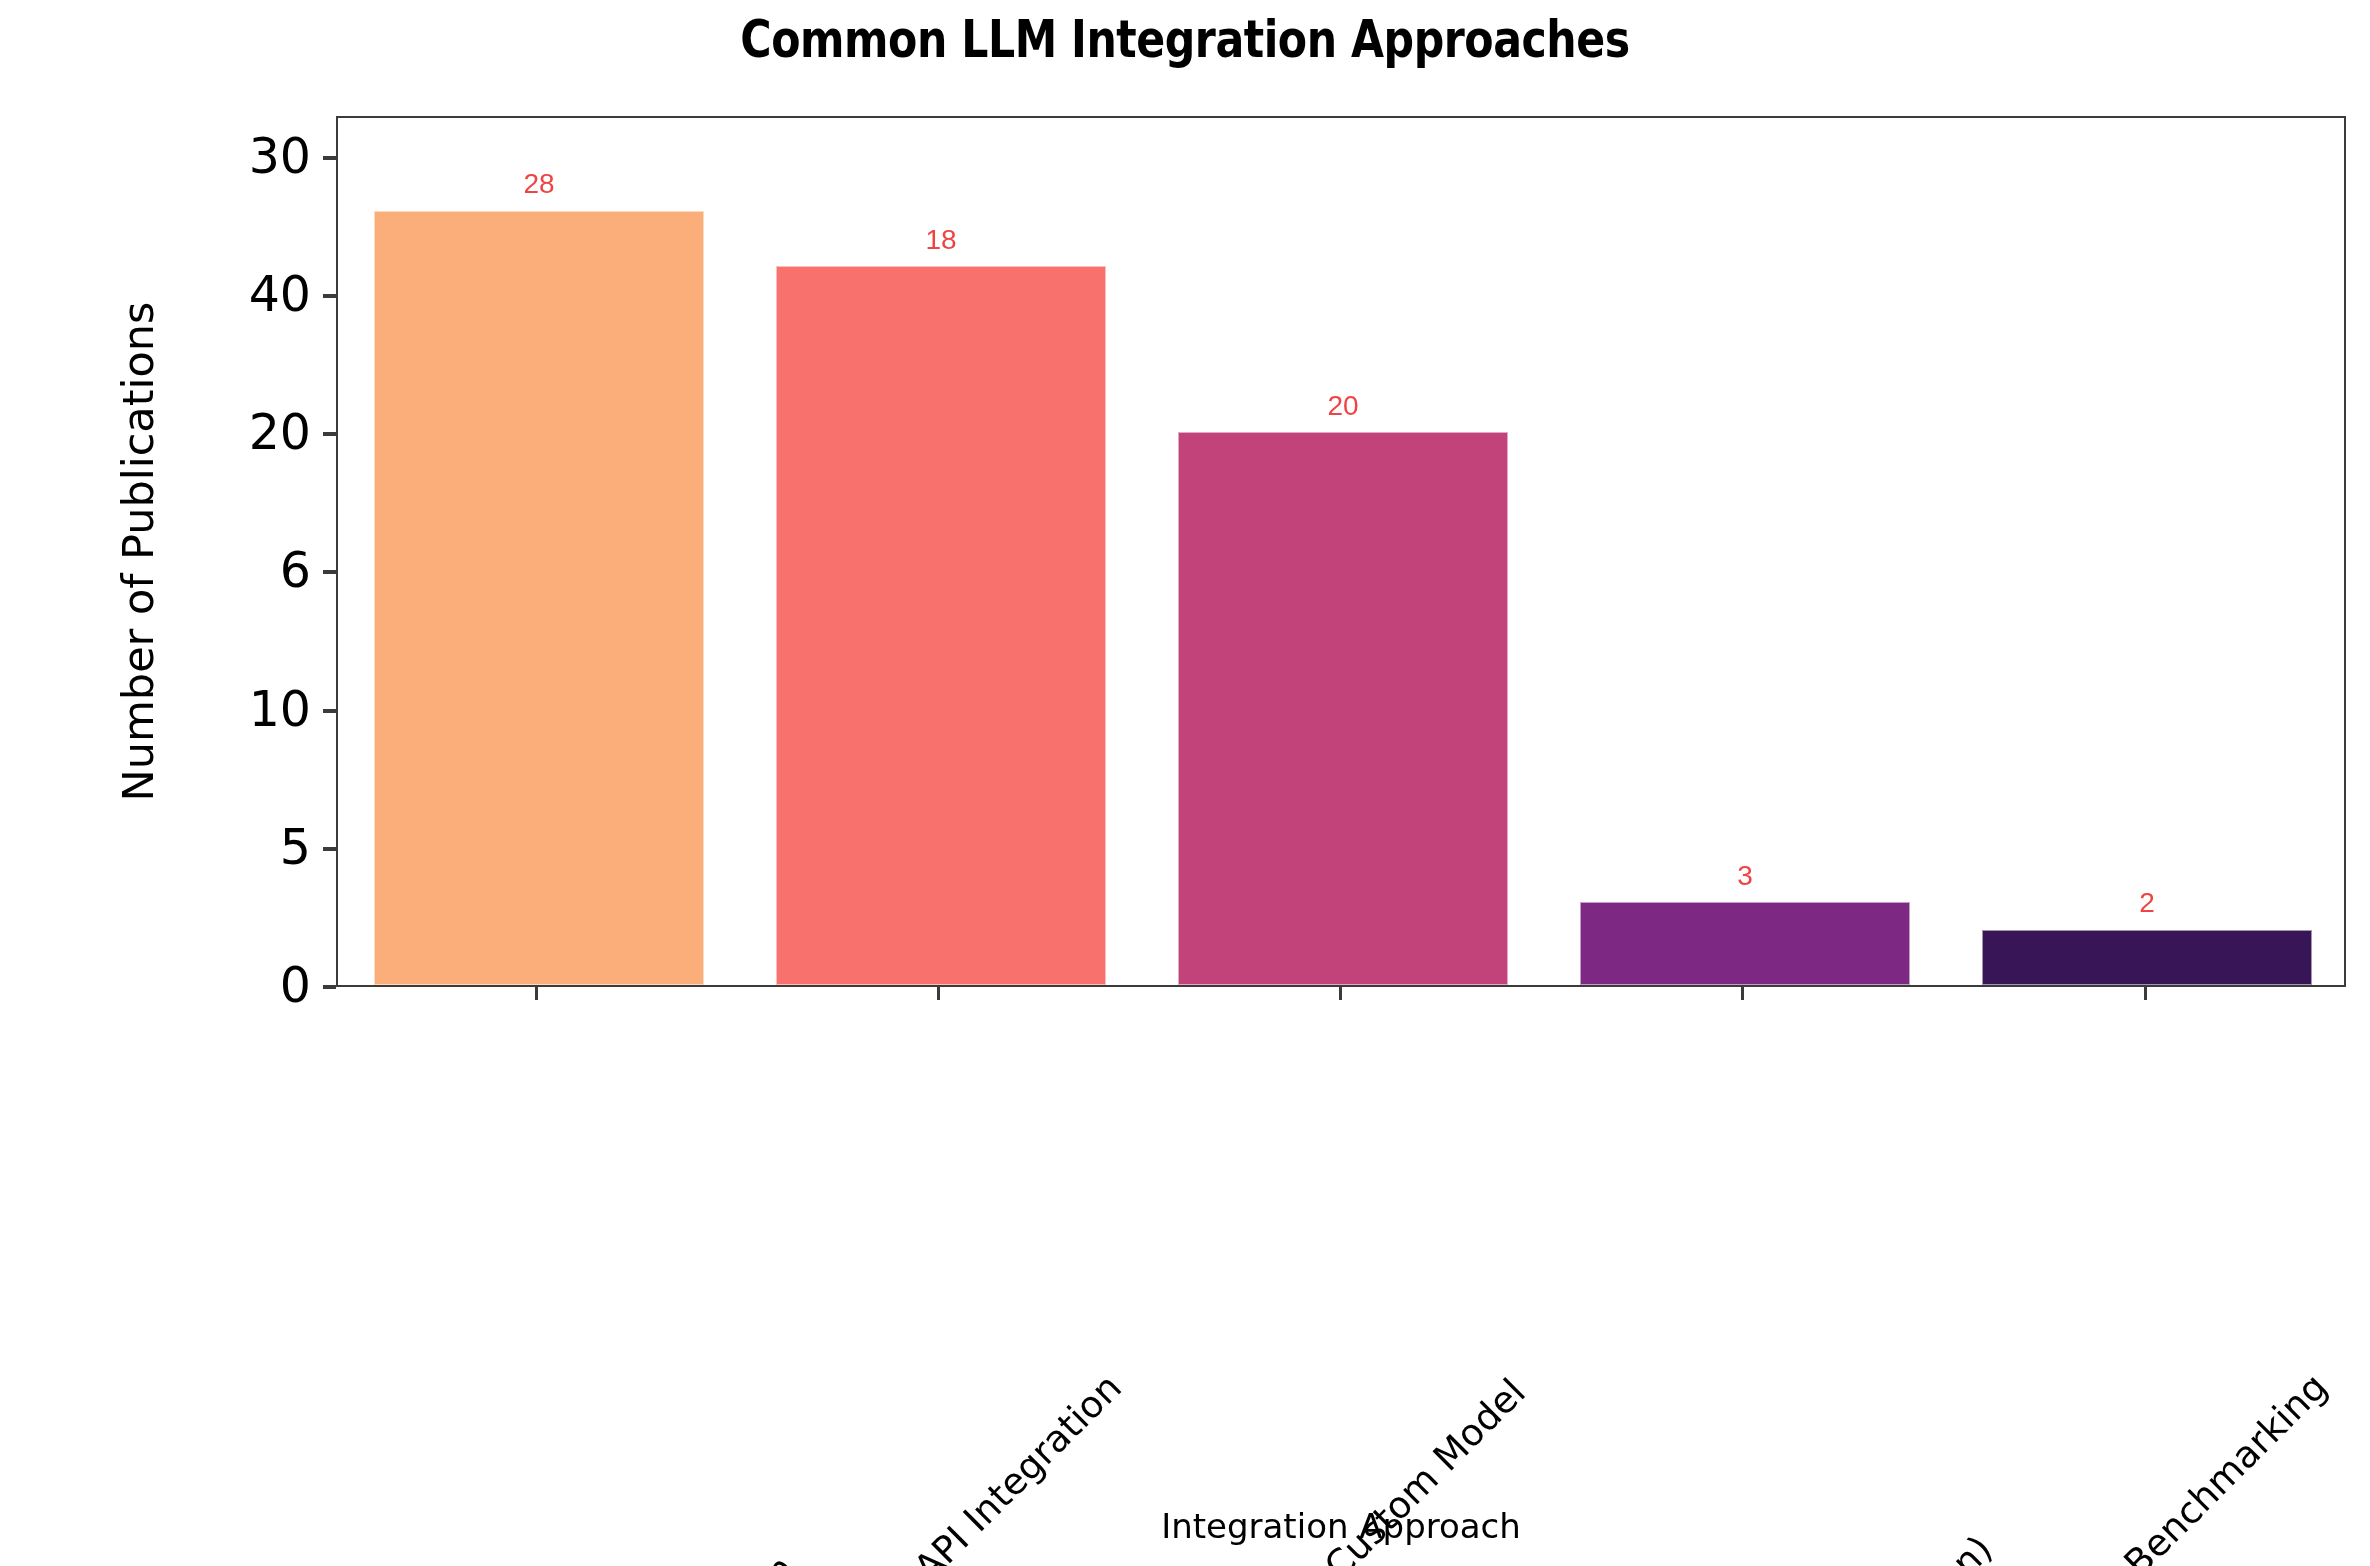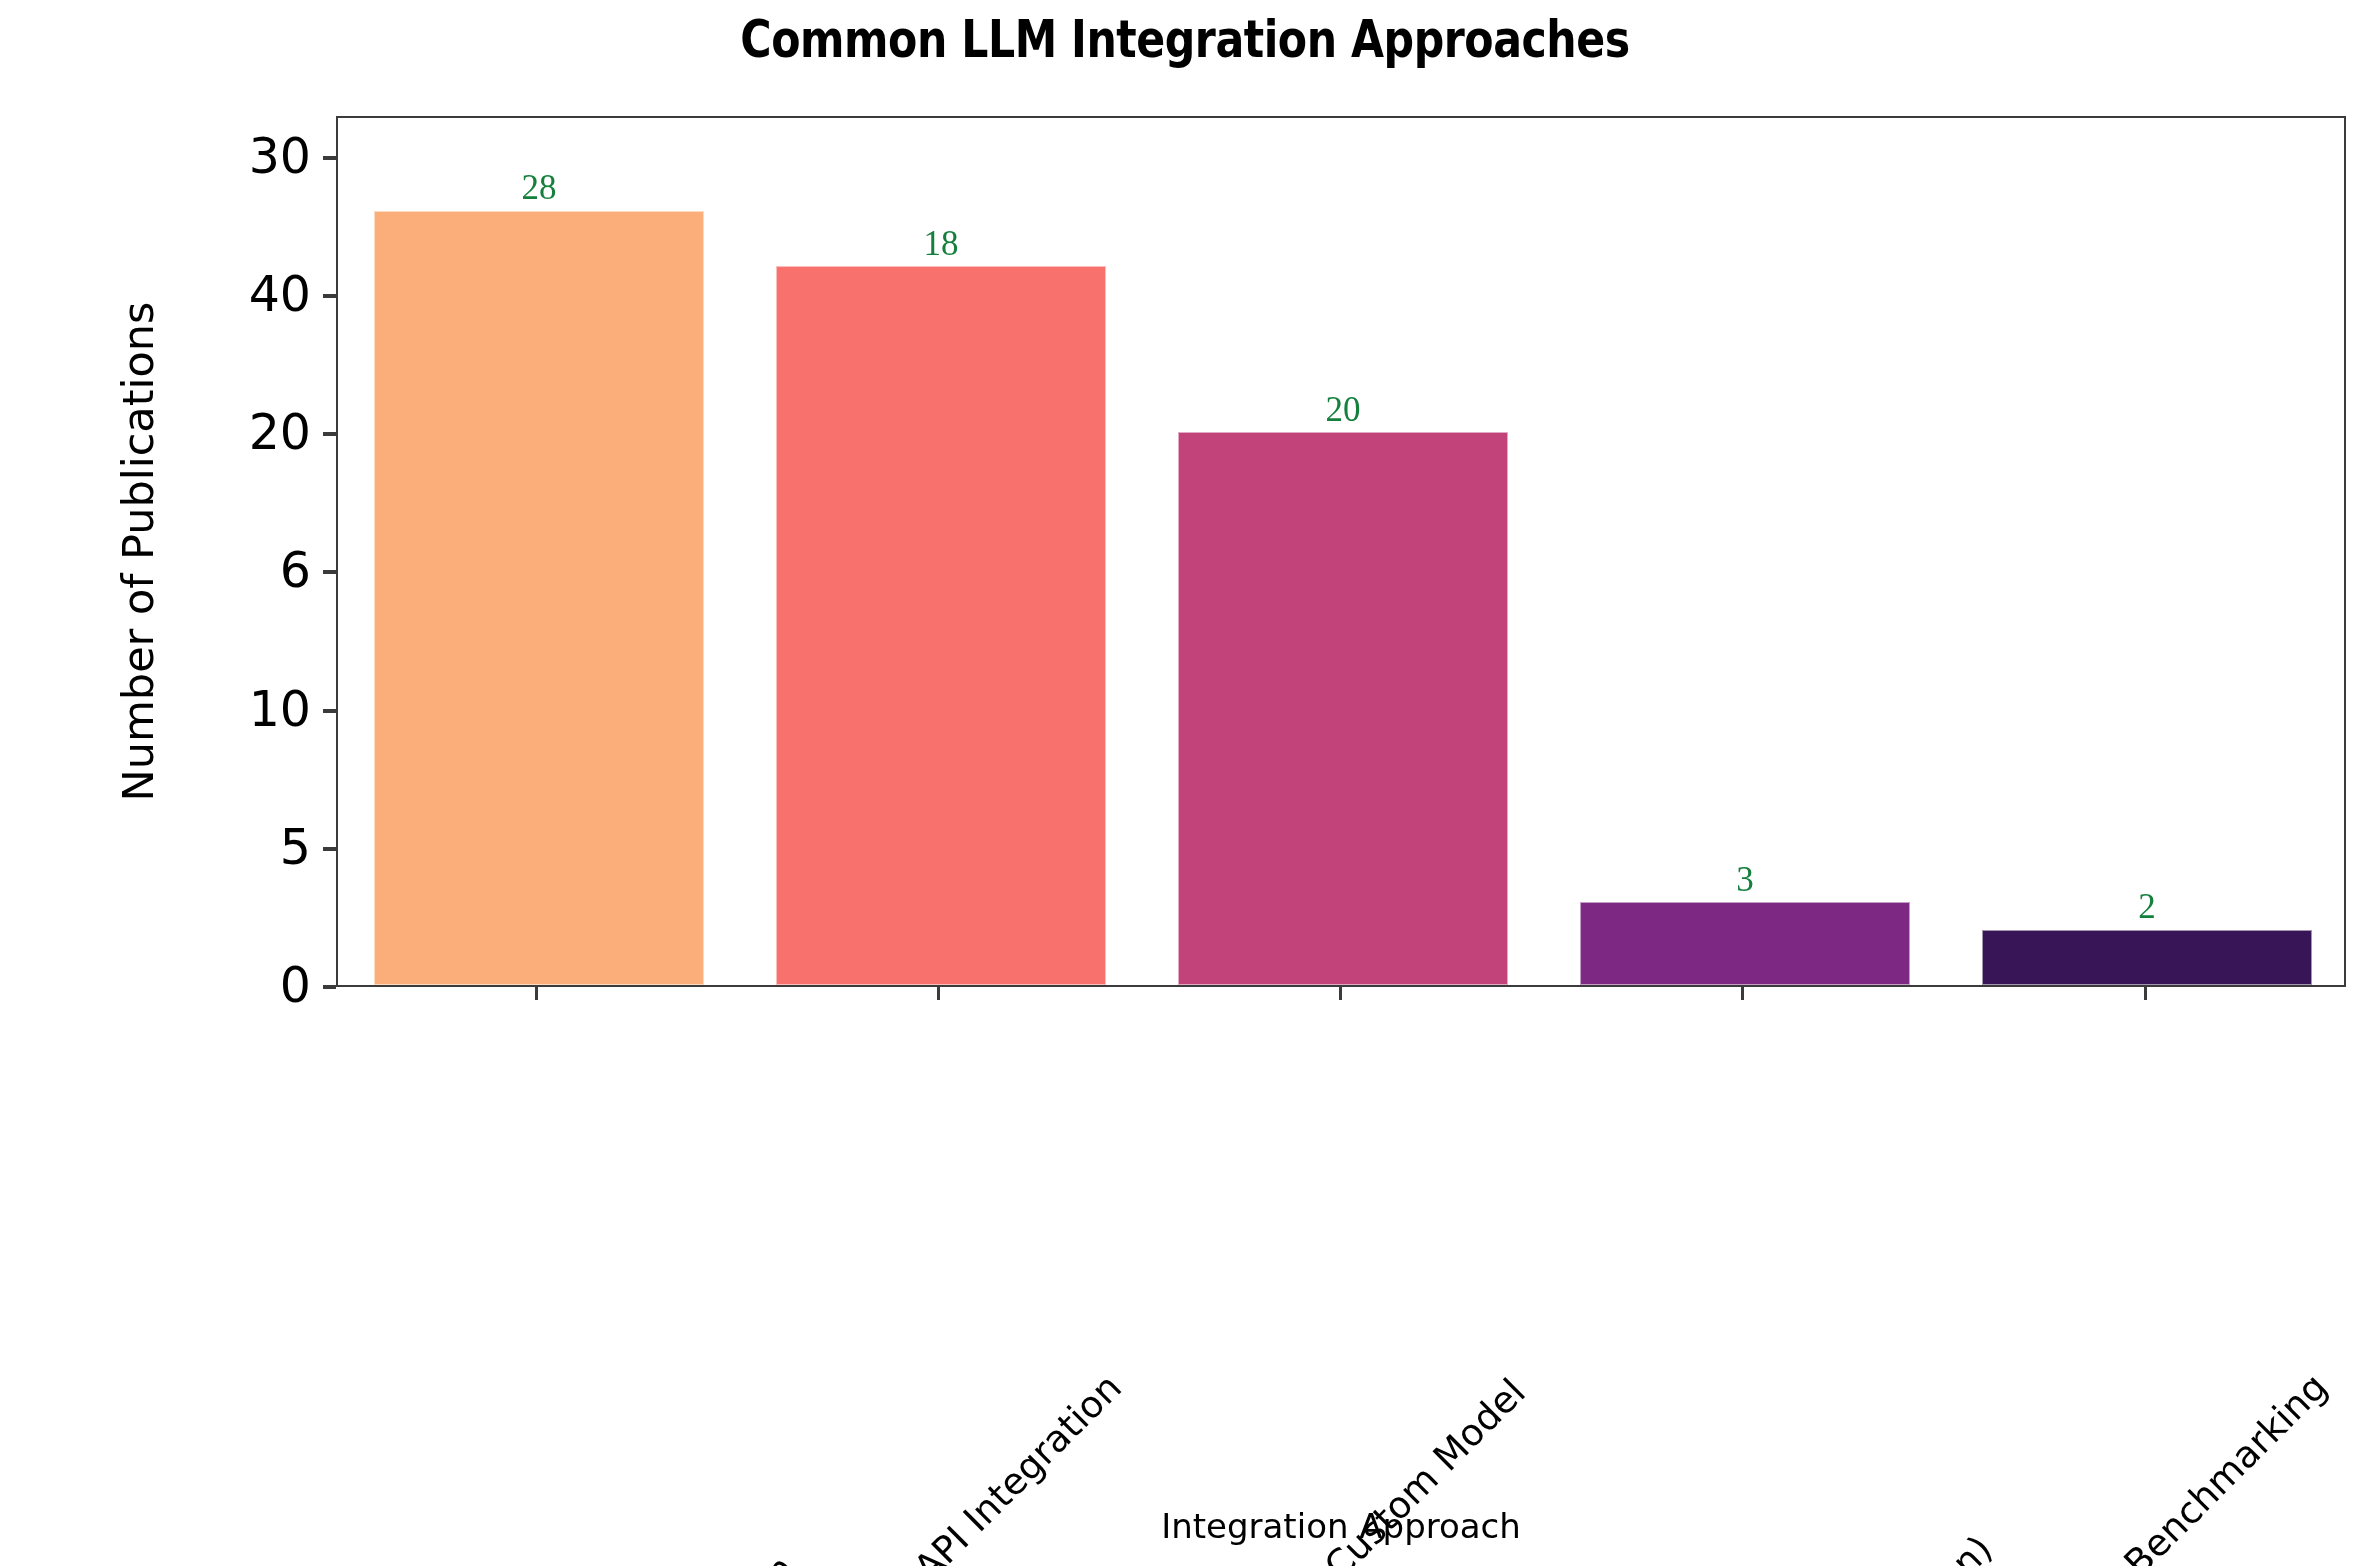--- a/index.html
+++ b/index.html
@@ -63,23 +63,23 @@
   .bar {
     position: absolute;
     bottom: 0;
     box-sizing: border-box;
     border: 1px solid rgba(255,255,255,0.55);
   }
 
   .bar-value {
     position: absolute;
     text-align: center;
-    font-size: 35px;
-    color: #15803d;
-    font-family: Liberation Serif, serif;
+    font-size: 28px;
+    color: #ef4444;
+    font-family: Liberation Sans, sans-serif;
     white-space: nowrap;
   }
 
   
   .ytick {
     position: absolute;
     left: 0;
     width: 336px;
     height: 0;
   }

